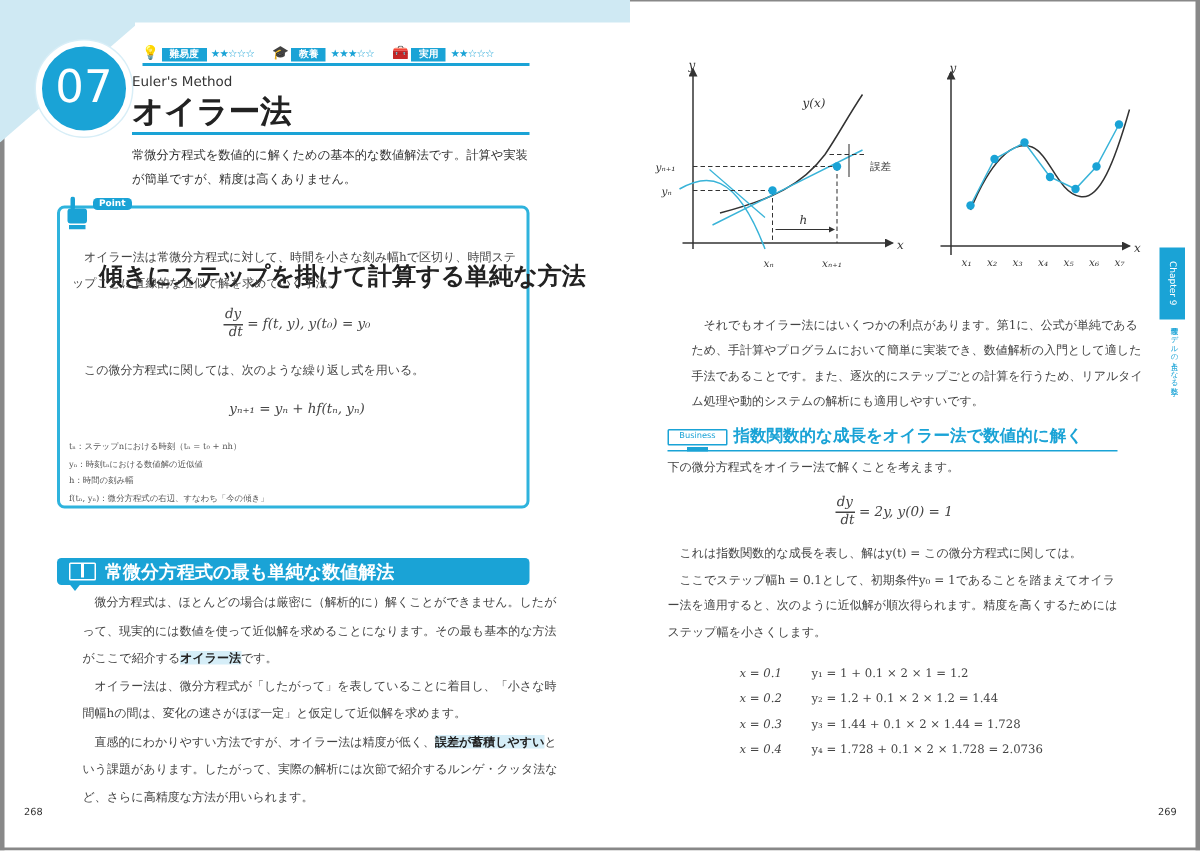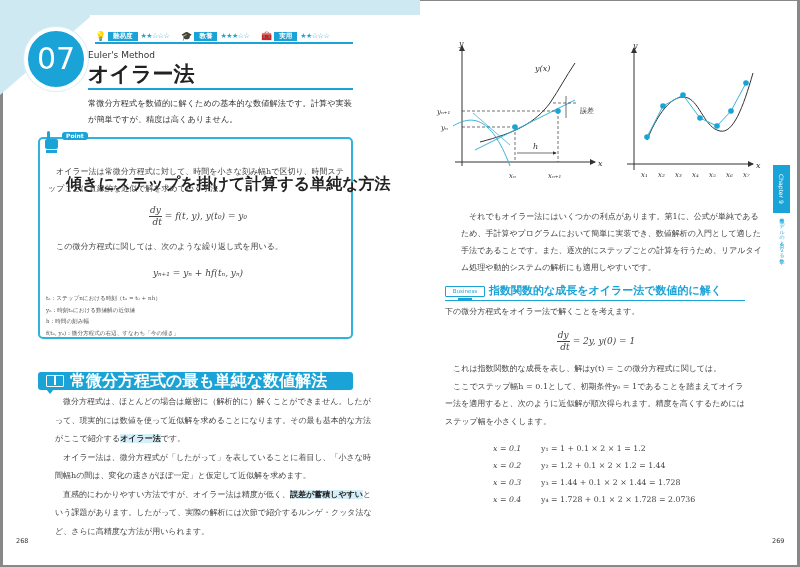--- a/index.html
+++ b/index.html
@@ -41,21 +41,21 @@
   .pt-body { position: absolute; left: 48px; width: 300px; font-size: 8px; line-height: 17px; color: #444; }
   .pt-body p { text-indent: 1em; }
   .math { position: absolute; font-family: "DejaVu Serif", serif; font-style: italic; font-size: 9px; color: #444; text-align: center; }
   .frac { display: inline-flex; flex-direction: column; align-items: flex-end; vertical-align: middle; margin-right: 3px; }
   .frac span:first-child { border-bottom: 1px solid #444; padding: 0 1px; line-height: 11px; }
   .frac span:last-child { line-height: 11px; }
   .legend { position: absolute; left: 46px; top: 293px; font-size: 5.6px; line-height: 11.5px; color: #555; }
 
   
   .sec-head { position: absolute; left: 38px; top: 372px; width: 315px; height: 18px; background: #1aa3d6; border-radius: 3px;
-    color: #fff; font-family: Liberation Sans, sans-serif; font-weight: bold; font-size: 16px; line-height: 18px; padding-left: 32px; }
+    color: #fff; font-family: Liberation Sans, sans-serif; font-weight: bold; font-size: 12px; line-height: 18px; padding-left: 32px; }
   .sec-head .book { position: absolute; left: 8px; top: 3px; width: 18px; height: 12px; border: 1.5px solid #fff; border-radius: 1px; }
   .sec-head .book::after { content: ""; position: absolute; left: 7px; top: 0; width: 1.5px; height: 9px; background: #fff; }
   .sec-tail { position: absolute; left: 46px; top: 389px; width: 0; height: 0; border-left: 4px solid transparent; border-right: 4px solid transparent; border-top: 5px solid #1aa3d6; }
   .body-left { position: absolute; left: 55px; top: 393px; width: 318px; font-size: 8px; line-height: 18.5px; color: #444; }
   .body-left p { text-indent: 1em; }
   .hl { background: #d6eef8; font-family: "DejaVu Sans", sans-serif; font-weight: bold; color: #222; }
 
   .page-num { position: absolute; font-family: "DejaVu Sans", sans-serif; font-size: 6.5px; color: #333; }
 
   

